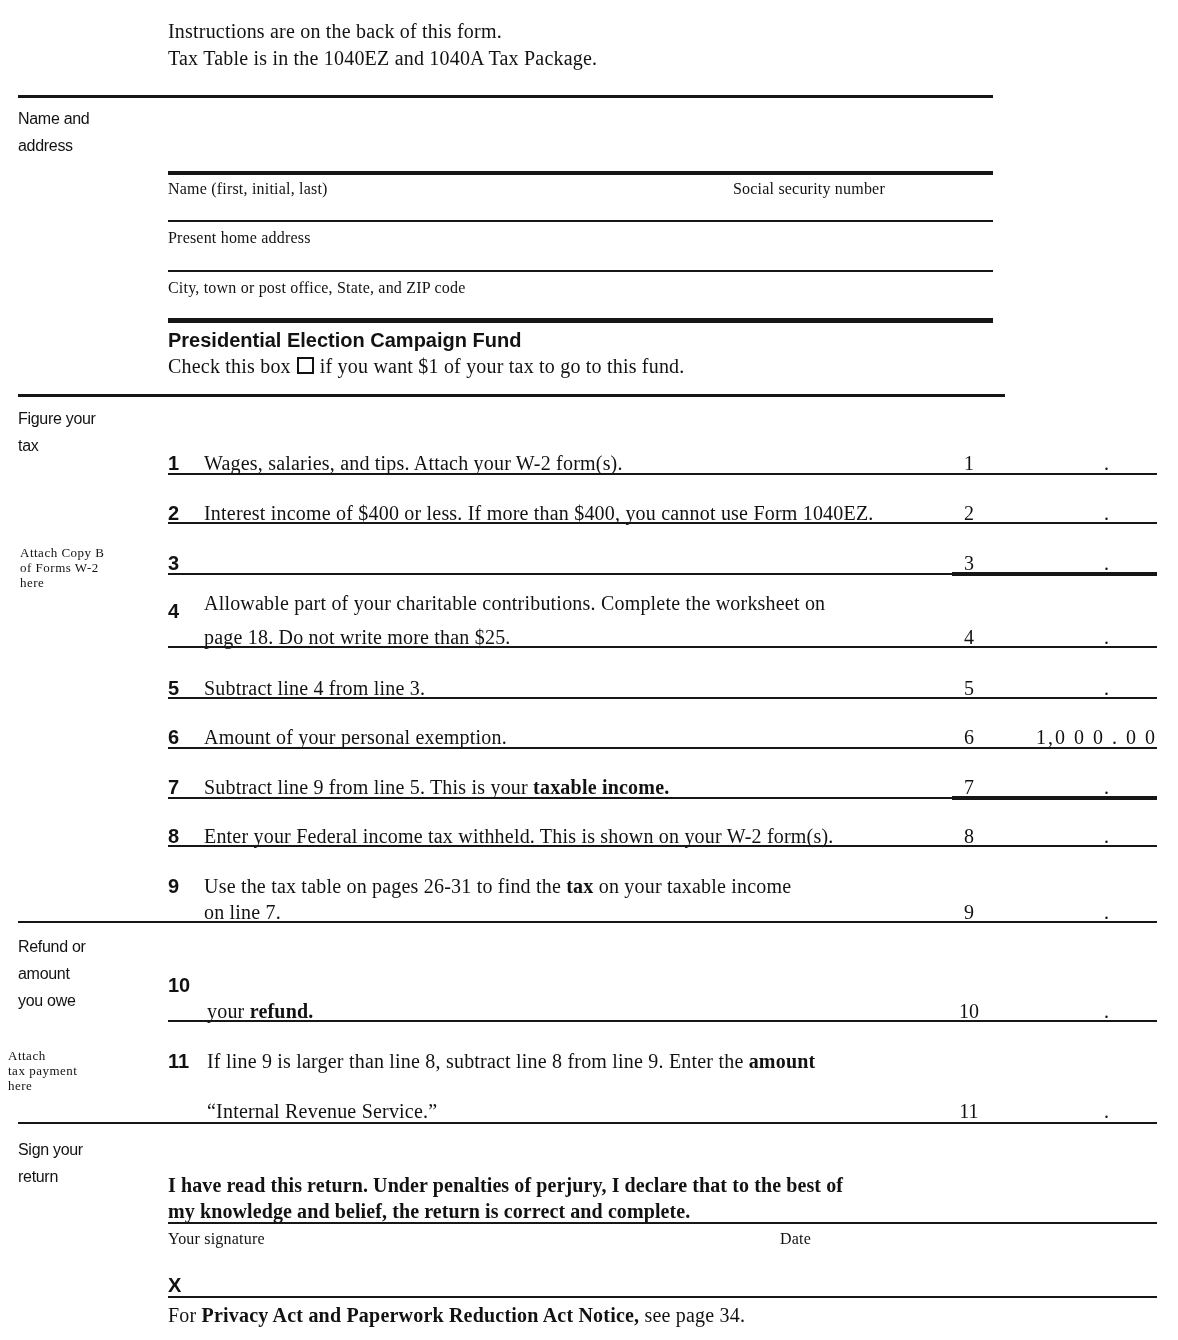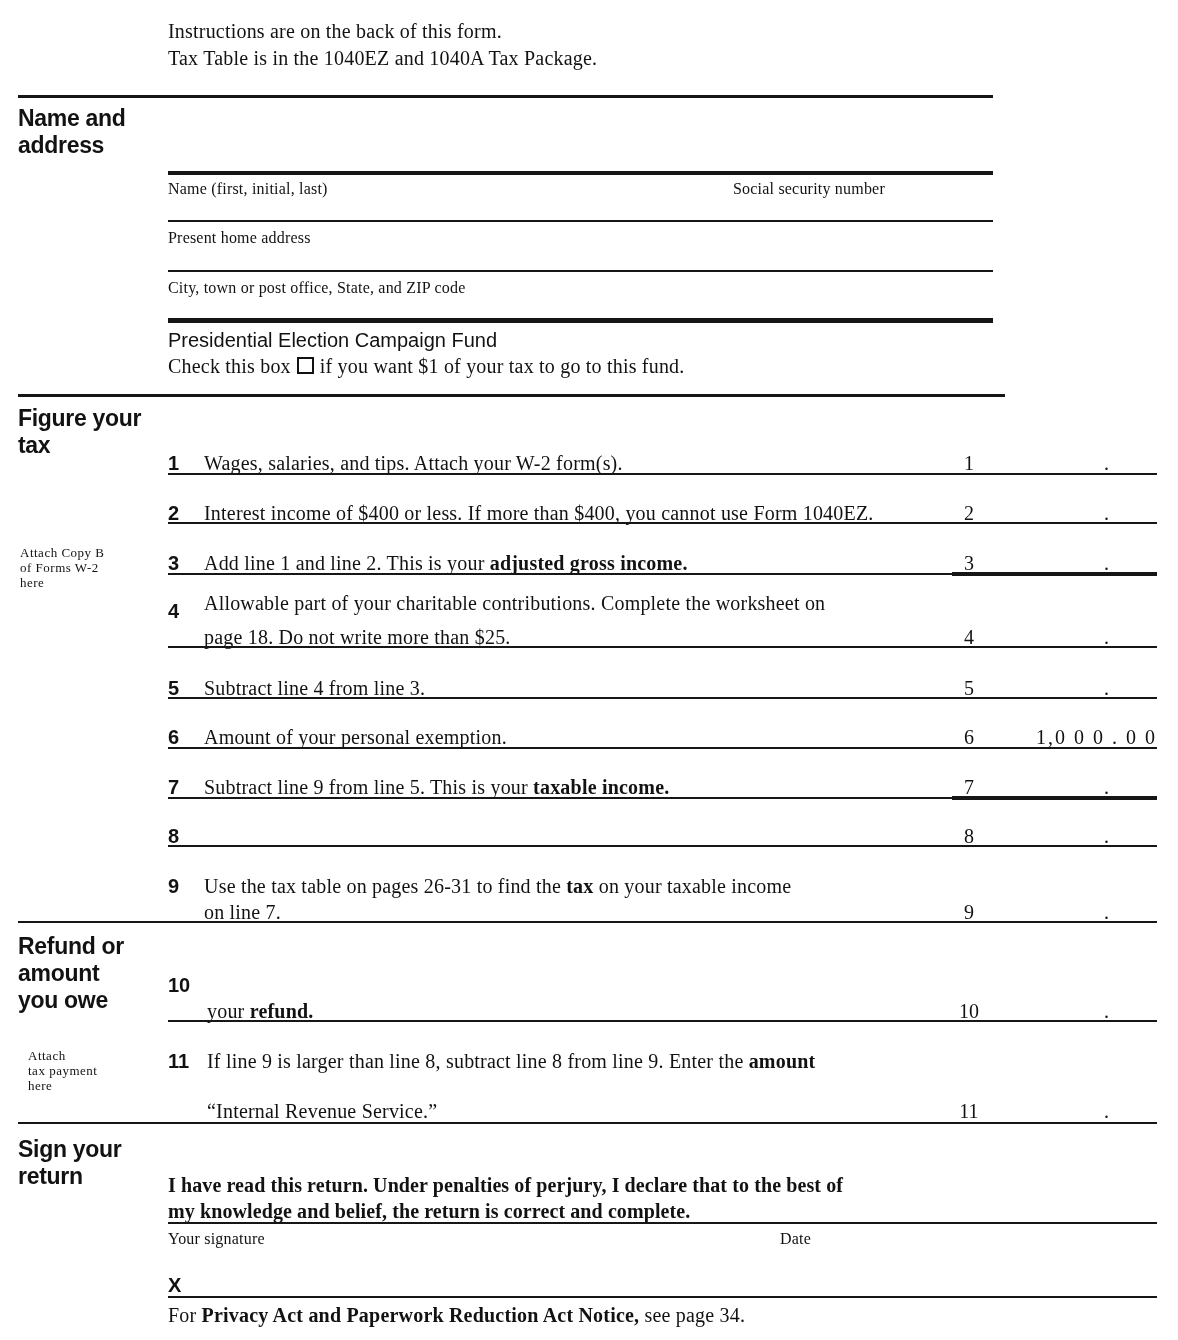--- a/index.html
+++ b/index.html
@@ -4,22 +4,22 @@
 <style>
   html,body{margin:0;padding:0;background:#e8e8e8;}
   .page{
     position:relative;width:1178px;height:1340px;margin:0 auto;
     background:#ffffff;color:#121212;overflow:hidden;
   }
   .abs{position:absolute;white-space:nowrap;}
   .serif{font-family:"Liberation Serif",serif;font-size:20px;line-height:26px;letter-spacing:.2px;}
   .serif-sm{font-family:"Liberation Serif",serif;font-size:16px;line-height:20px;letter-spacing:.2px;}
   .note{font-family:"Liberation Serif",serif;font-size:13px;line-height:15px;letter-spacing:.5px;}
-  .sans-h{font-family:"Liberation Sans",sans-serif;font-weight:bold;font-size:23px;line-height:27px;letter-spacing:-.3px;}
-  .sans-sub{font-family:"Liberation Sans",sans-serif;font-weight:normal;font-size:20px;line-height:24px;}
+  .sans-h{font-family:"Liberation Sans",sans-serif;font-weight:normal;font-size:16px;line-height:27px;letter-spacing:-.3px;}
+  .sans-sub{font-family:"Liberation Sans",sans-serif;font-weight:bold;font-size:20px;line-height:24px;}
   .num{font-family:"Liberation Sans",sans-serif;font-weight:bold;font-size:20px;line-height:26px;}
   .refnum{font-family:"Liberation Serif",serif;font-size:20px;line-height:26px;width:42px;text-align:center;}
   .b{font-weight:bold;}
   .decl{font-family:"Liberation Serif",serif;font-weight:bold;font-size:20px;line-height:26px;letter-spacing:.1px;}
   .rule{background:#161616;height:2px;}
   .rule.thin{height:2px;}
   .rule.mid{height:3px;}
   .rule.thick{height:4px;}
   .rule.xthick{height:5px;}
   .amt{width:169px;height:26px;font-family:"Liberation Serif",serif;font-size:20px;line-height:26px;}
@@ -81,21 +81,20 @@
 
   <div class="abs num" style="left:168px;top:500px">2</div>
   <div class="abs serif" style="left:204px;top:500px"><span>Interest income of $400 or less. If more than $400, you cannot use Form 1040EZ.</span></div>
   <div class="abs refnum" style="left:948px;top:500px">2</div>
   <div class="abs amt" style="left:988px;top:500px">
       <span class="dot">.</span>
     </div>
   <div class="abs rule" style="left:168px;top:522px;width:989px"></div>
 
   <div class="abs num" style="left:168px;top:550px">3</div>
-  <div class="abs serif" style="left:204px;top:550px"><span>Add line 1 and line 2. This is your </span><span class="b">adjusted gross income.</span></div>
   <div class="abs refnum" style="left:948px;top:550px">3</div>
   <div class="abs amt" style="left:988px;top:550px">
       <span class="dot">.</span>
     </div>
   <div class="abs rule" style="left:168px;top:573px;width:989px"></div>
   <div class="abs rule thick" style="left:952px;top:572px;width:205px"></div>
 
   <div class="abs num" style="left:168px;top:598px">4</div>
   <div class="abs serif" style="left:204px;top:590px"><span>Allowable part of your charitable contributions. Complete the worksheet on</span></div>
   <div class="abs serif" style="left:204px;top:624px"><span>page 18. Do not write more than $25.</span></div>
@@ -122,40 +121,41 @@
   <div class="abs num" style="left:168px;top:774px">7</div>
   <div class="abs serif" style="left:204px;top:774px"><span>Subtract line 9 from line 5. This is your </span><span class="b">taxable income.</span></div>
   <div class="abs refnum" style="left:948px;top:774px">7</div>
   <div class="abs amt" style="left:988px;top:774px">
       <span class="dot">.</span>
     </div>
   <div class="abs rule" style="left:168px;top:797px;width:989px"></div>
   <div class="abs rule thick" style="left:952px;top:796px;width:205px"></div>
 
   <div class="abs num" style="left:168px;top:823px">8</div>
+  <div class="abs serif" style="left:204px;top:823px"><span>Enter your Federal income tax withheld. This is shown on your W-2 form(s).</span></div>
   <div class="abs refnum" style="left:948px;top:823px">8</div>
   <div class="abs amt" style="left:988px;top:823px">
       <span class="dot">.</span>
     </div>
   <div class="abs rule" style="left:168px;top:845px;width:989px"></div>
 
   <div class="abs num" style="left:168px;top:873px">9</div>
   <div class="abs serif" style="left:204px;top:873px"><span>Use the tax table on pages 26-31 to find the </span><span class="b">tax</span><span> on your taxable income</span></div>
   <div class="abs serif" style="left:204px;top:899px"><span>on line 7.</span></div>
   <div class="abs refnum" style="left:948px;top:899px">9</div>
   <div class="abs amt" style="left:988px;top:899px">
       <span class="dot">.</span>
     </div>
   <div class="abs rule" style="left:18px;top:921px;width:1139px"></div>
 
   <div class="abs sans-h" style="left:18px;top:933px">Refund or</div>
   <div class="abs sans-h" style="left:18px;top:960px">amount</div>
   <div class="abs sans-h" style="left:18px;top:987px">you owe</div>
 
-  <div class="abs note" style="left:28px;top:1048px">
+  <div class="abs note" style="left:8px;top:1048px">
     <div>Attach</div>
     <div>tax payment</div>
     <div>here</div>
   </div>
 
   <div class="abs num" style="left:168px;top:972px">10</div>
   <div class="abs serif" style="left:207px;top:998px"><span>your </span><span class="b">refund.</span></div>
   <div class="abs refnum" style="left:948px;top:998px">10</div>
   <div class="abs amt" style="left:988px;top:998px">
       <span class="dot">.</span>

